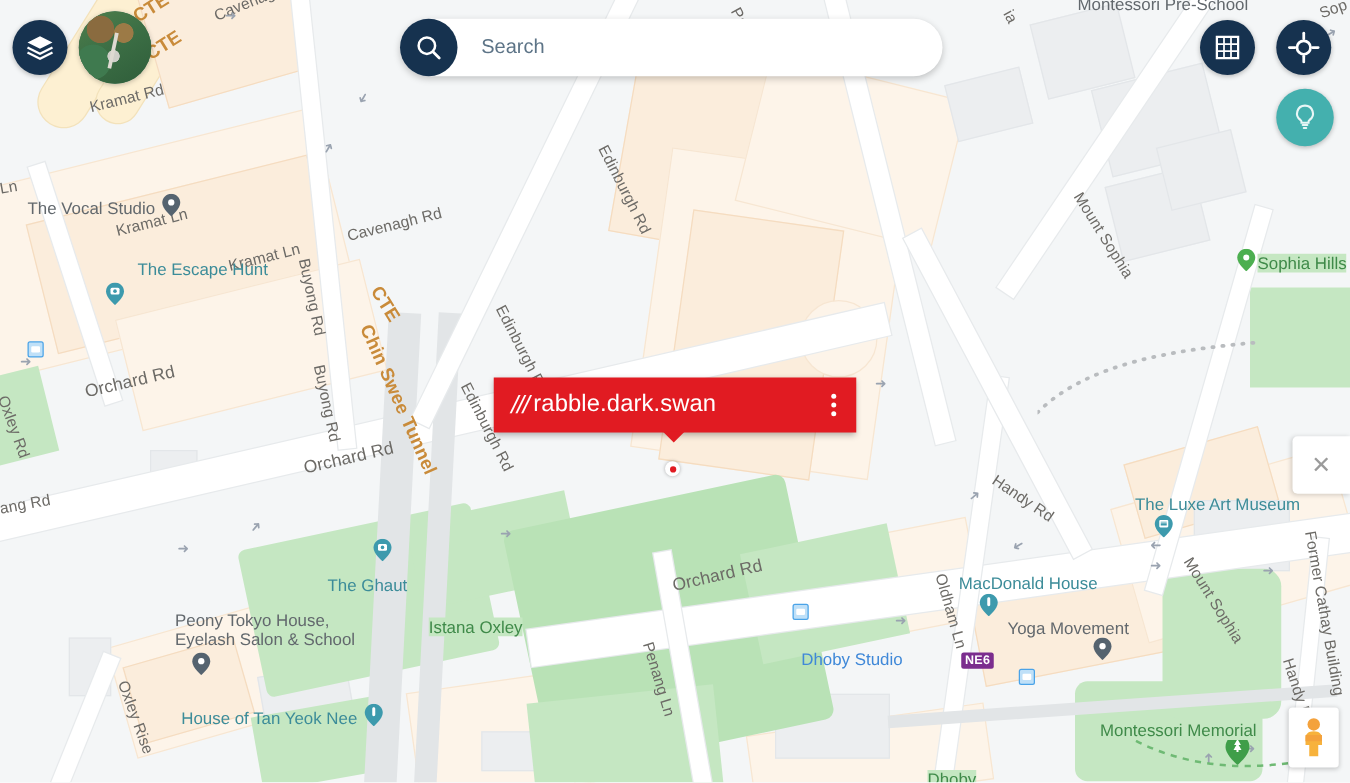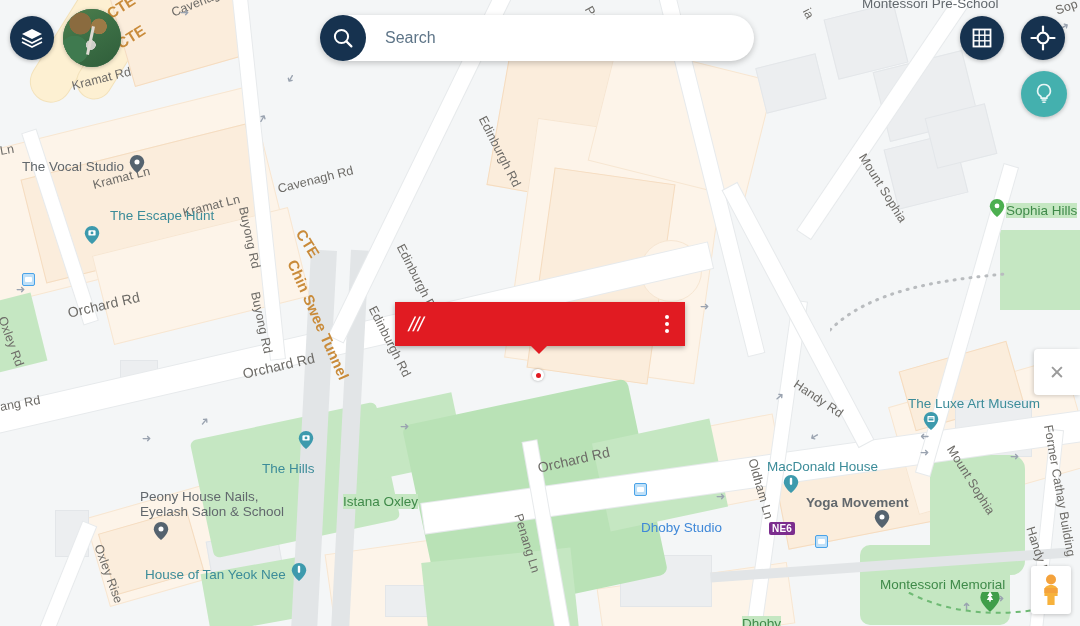--- a/index.html
+++ b/index.html
@@ -482,24 +482,24 @@
       <path d="M0 8 C45 34, 100 40, 165 24" stroke="#6fba74" stroke-width="2" stroke-dasharray="5 5" fill="none"></path>
     </svg>
 
     <div id="poi-labels">
         <div class="poi-label grey" style="left: 862px; top: -4px;">Montessori Pre-School</div>
         <div class="poi-label grey" style="left: 22px; top: 159px;">The Vocal Studio</div>
         <div class="poi-label teal" style="left: 70px; top: 208px; margin-left: 40px;">The Escape Hunt</div>
         <div class="poi-label green" style="left: 1006px; top: 203px;">Sophia Hills</div>
         <div class="poi-label teal" style="left: 908px; top: 396px;">The Luxe Art Museum</div>
         <div class="poi-label teal" style="left: 767px; top: 459px;">MacDonald House</div>
-        <div class="poi-label grey" style="left: 806px; top: 495px; font-weight: bold;">Yoga Movement</div>
-        <div class="poi-label teal" style="left: 262px; top: 461px;">The Hills</div>
+        <div class="poi-label grey" style="left: 806px; top: 495px;">Yoga Movement</div>
+        <div class="poi-label teal" style="left: 262px; top: 461px;">The Ghaut</div>
         <div class="poi-label green" style="left: 343px; top: 494px;">Istana Oxley</div>
-        <div class="poi-label grey" style="left: 140px; top: 489px;">Peony House Nails,</div>
+        <div class="poi-label grey" style="left: 140px; top: 489px;">Peony Tokyo House,</div>
         <div class="poi-label grey" style="left: 140px; top: 504px;">Eyelash Salon &amp; School</div>
         <div class="poi-label teal" style="left: 145px; top: 567px;">House of Tan Yeok Nee</div>
         <div class="poi-label green" style="left: 880px; top: 577px;">Montessori Memorial</div>
         <div class="poi-label green" style="left: 742px; top: 616px;">Dhoby</div>
       </div>
 
     <div id="transit-label" style="position: absolute; white-space: nowrap; font-size: 13.5px; color: rgb(63, 136, 216); left: 641px; top: 520px;">
       <span>Dhoby Studio</span><span class="mrt-badge" style="background: rgb(123, 45, 142); margin-left: 47px;">NE6</span>
     </div>
   </div>
@@ -549,20 +549,21 @@
   <div class="round-btn" id="idea-btn">
     <svg width="26" height="26" viewBox="0 0 26 26">
       <path d="M13 3.5a6.3 6.3 0 0 0-3.6 11.5c.5.4.8 1 .8 1.6v.6h5.6v-.6c0-.6.3-1.2.8-1.6A6.3 6.3 0 0 0 13 3.5z" stroke="#e8f6f6" stroke-width="1.7" fill="none"></path>
       <rect x="10.3" y="18.2" width="5.4" height="1.6" rx=".8" fill="#e8f6f6"></rect>
       <rect x="11.2" y="20.6" width="3.6" height="1.5" rx=".75" fill="#e8f6f6"></rect>
     </svg>
   </div>
 
   <div id="w3w-card">
     <span id="w3w-slashes">///</span>
+    <span id="w3w-words">rabble.dark.swan</span>
     <span id="w3w-menu">
       <span></span>
       <span></span>
       <span></span>
     </span>
   </div>
   <div id="w3w-tail"></div>
   <div id="w3w-dot"></div>
 
   <div id="close-card">

